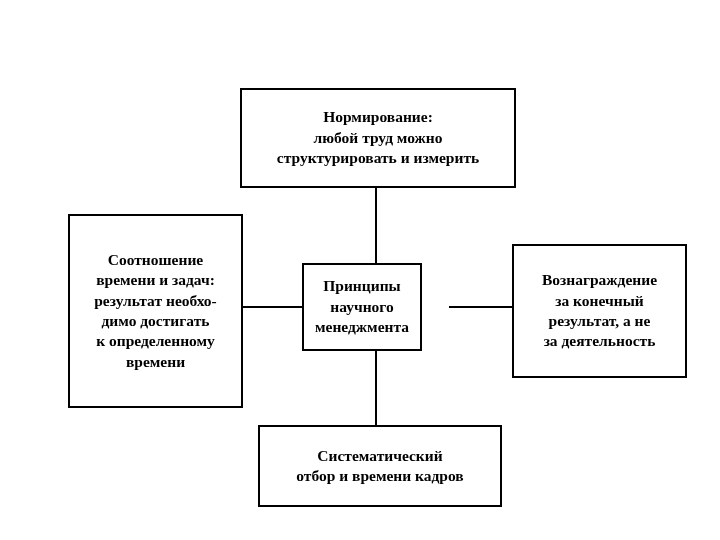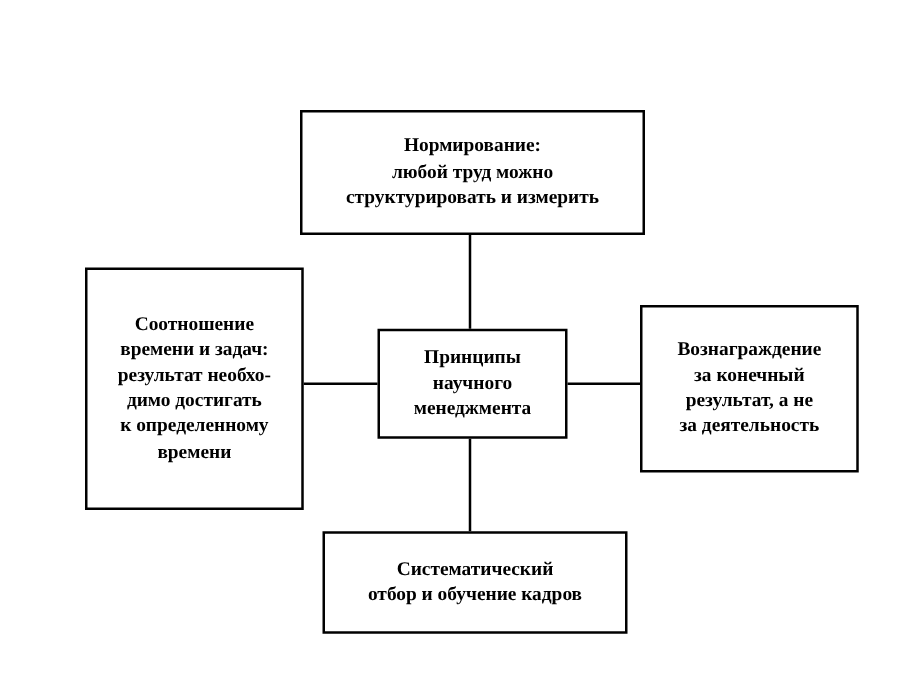--- a/index.html
+++ b/index.html
@@ -42,21 +42,21 @@
     font-size: 15.5px;
     line-height: 1.32;
     color: #000000;
     white-space: pre-line;
     padding: 4px 6px;
     z-index: 2;
   }
   #node-center {
     left: 302px;
     top: 263px;
-    width: 152px;
+    width: 120px;
     height: 88px;
   }
   #node-top {
     left: 240px;
     top: 88px;
     width: 276px;
     height: 100px;
   }
   #node-left {
     left: 68px;
@@ -135,15 +135,15 @@
   <div class="node" id="node-center">Принципы
 научного
 менеджмента</div>
 
   <div class="node" id="node-right">Вознаграждение
 за конечный
 результат, а не
 за деятельность</div>
 
   <div class="node" id="node-bottom">Систематический
-отбор и обучение кадров</div>
+отбор и времени кадров</div>
 
 </div>
 
 </body></html>

